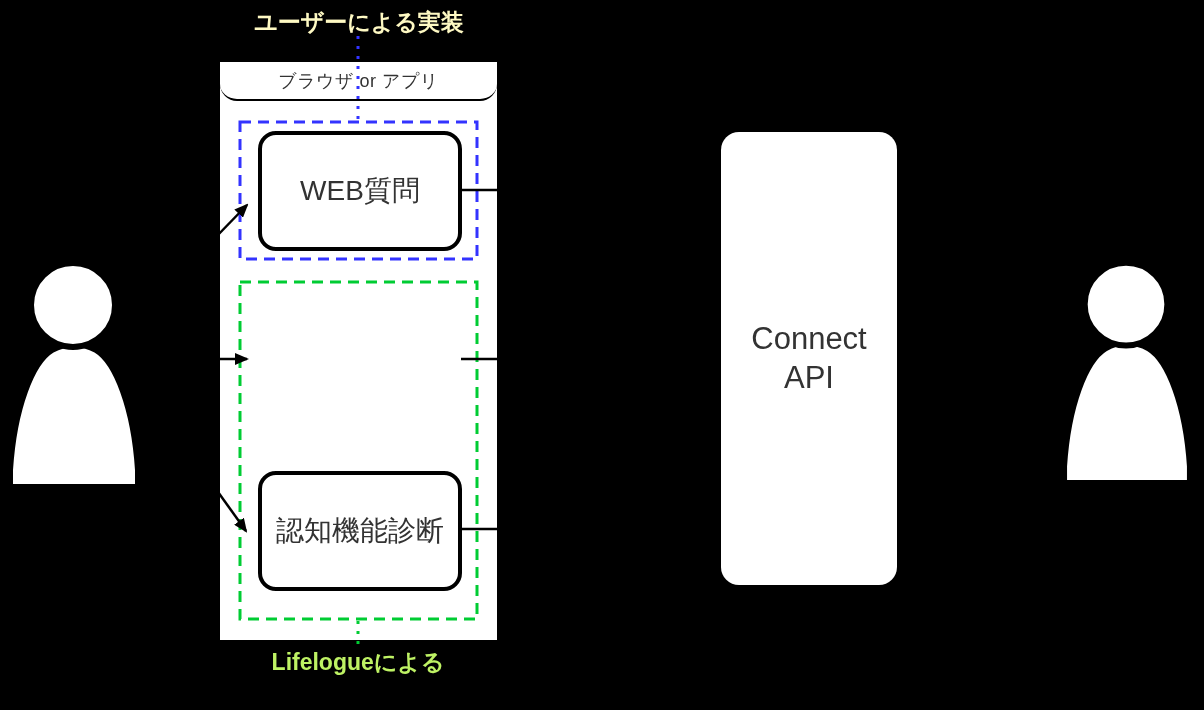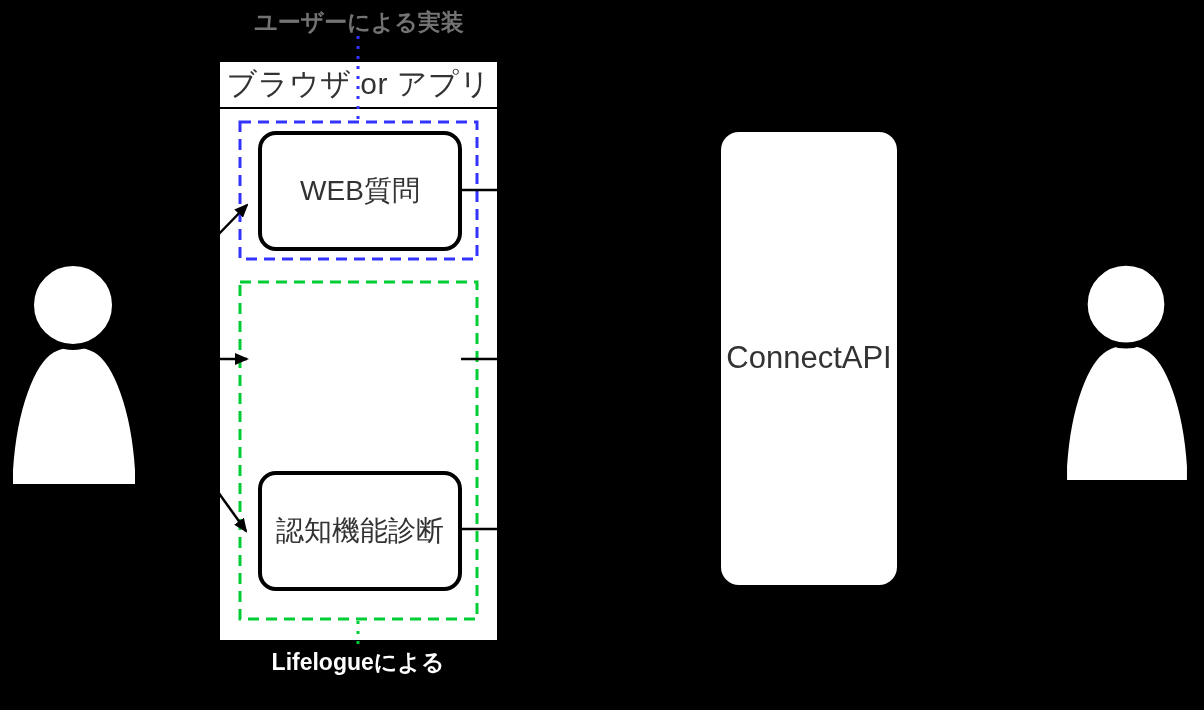--- a/index.html
+++ b/index.html
@@ -7,47 +7,47 @@
   body{font-family:"Liberation Sans","DejaVu Sans",sans-serif;}
   .canvas{
     position:relative;width:1204px;height:710px;background:#000;overflow:hidden;
   }
   .abs{position:absolute;}
   
   .panel{
     left:220px;top:62px;width:277px;height:578px;background:#fff;
   }
   .panel-header{
-    height:47px;border-bottom:2px solid #000;
+    height:39px;border-bottom:2px solid #000;
     display:flex;align-items:center;justify-content:center;
-    font-size:30px;color:#333;letter-spacing:0.5px;white-space:nowrap;
+    font-size:18px;color:#333;letter-spacing:0.5px;white-space:nowrap;border-radius:17px;
   }
   
   .node{
     position:absolute;background:#fff;border:4px solid #000;border-radius:18px;
     display:flex;align-items:center;justify-content:center;
     font-size:28px;color:#333;white-space:nowrap;
   }
   .node-1{left:258px;top:131px;width:204px;height:120px;}
   .node-2{left:258px;top:301px;width:204px;height:117px;}
   .node-3{left:258px;top:471px;width:204px;height:120px;}
   
   .api-node{
     left:721px;top:132px;width:176px;height:453px;background:#fff;border-radius:18px;
-    display:flex;align-items:center;justify-content:center;
+    display:flex;flex-direction:column;align-items:center;justify-content:center;
     font-size:31px;color:#333;line-height:1.25;
   }
   
   .label-blue{
     left:219px;top:7px;width:280px;text-align:center;
-    color:#737373;font-weight:bold;font-size:23px;white-space:nowrap;
+    color:#fef9c3;font-weight:bold;font-size:23px;white-space:nowrap;
   }
   .label-green{
     left:176px;top:650px;width:364px;text-align:center;
-    color:#ffffff;font-weight:bold;font-size:23px;line-height:1.1;white-space:nowrap;
+    color:#bef264;font-weight:bold;font-size:23px;line-height:1.1;white-space:nowrap;
   }
   .overlay{left:0;top:0;width:1204px;height:710px;pointer-events:none;}
   .person{pointer-events:none;}
 </style>
 </head>
 <body>
 
 <div class="canvas">
 
   <svg class="abs person" style="left:2px;top:258px;" width="144" height="232" viewBox="0 0 144 232">

